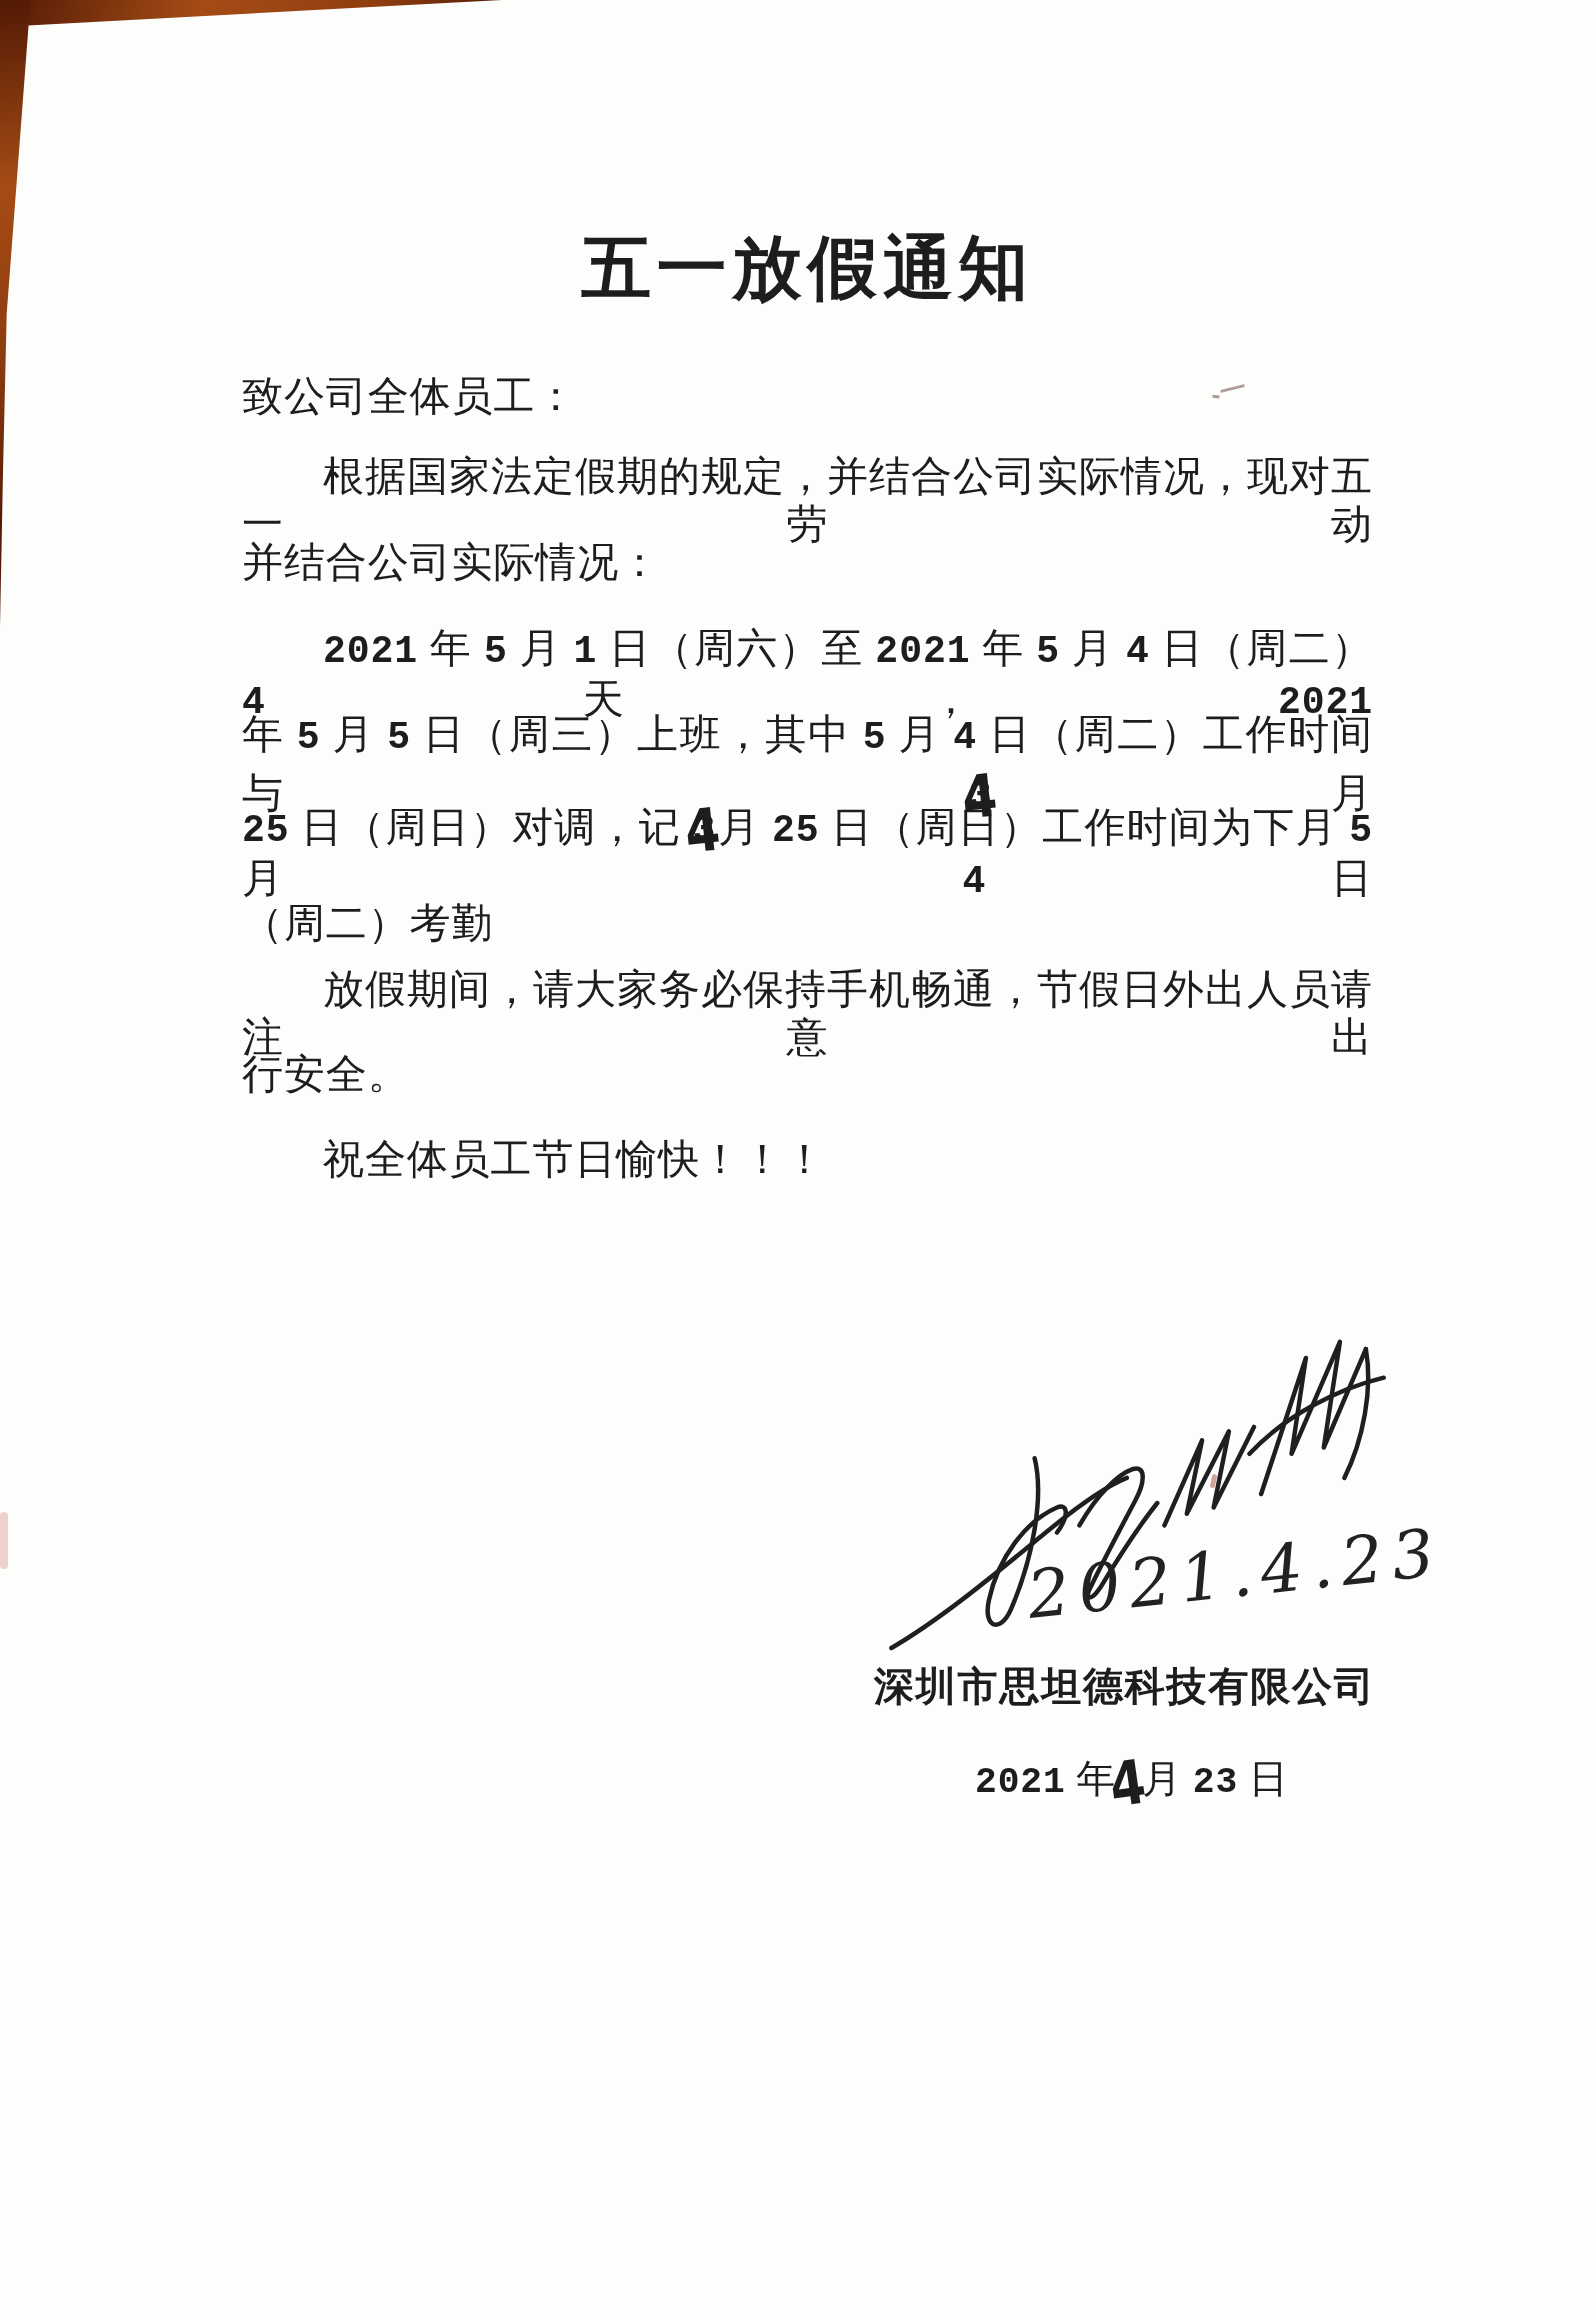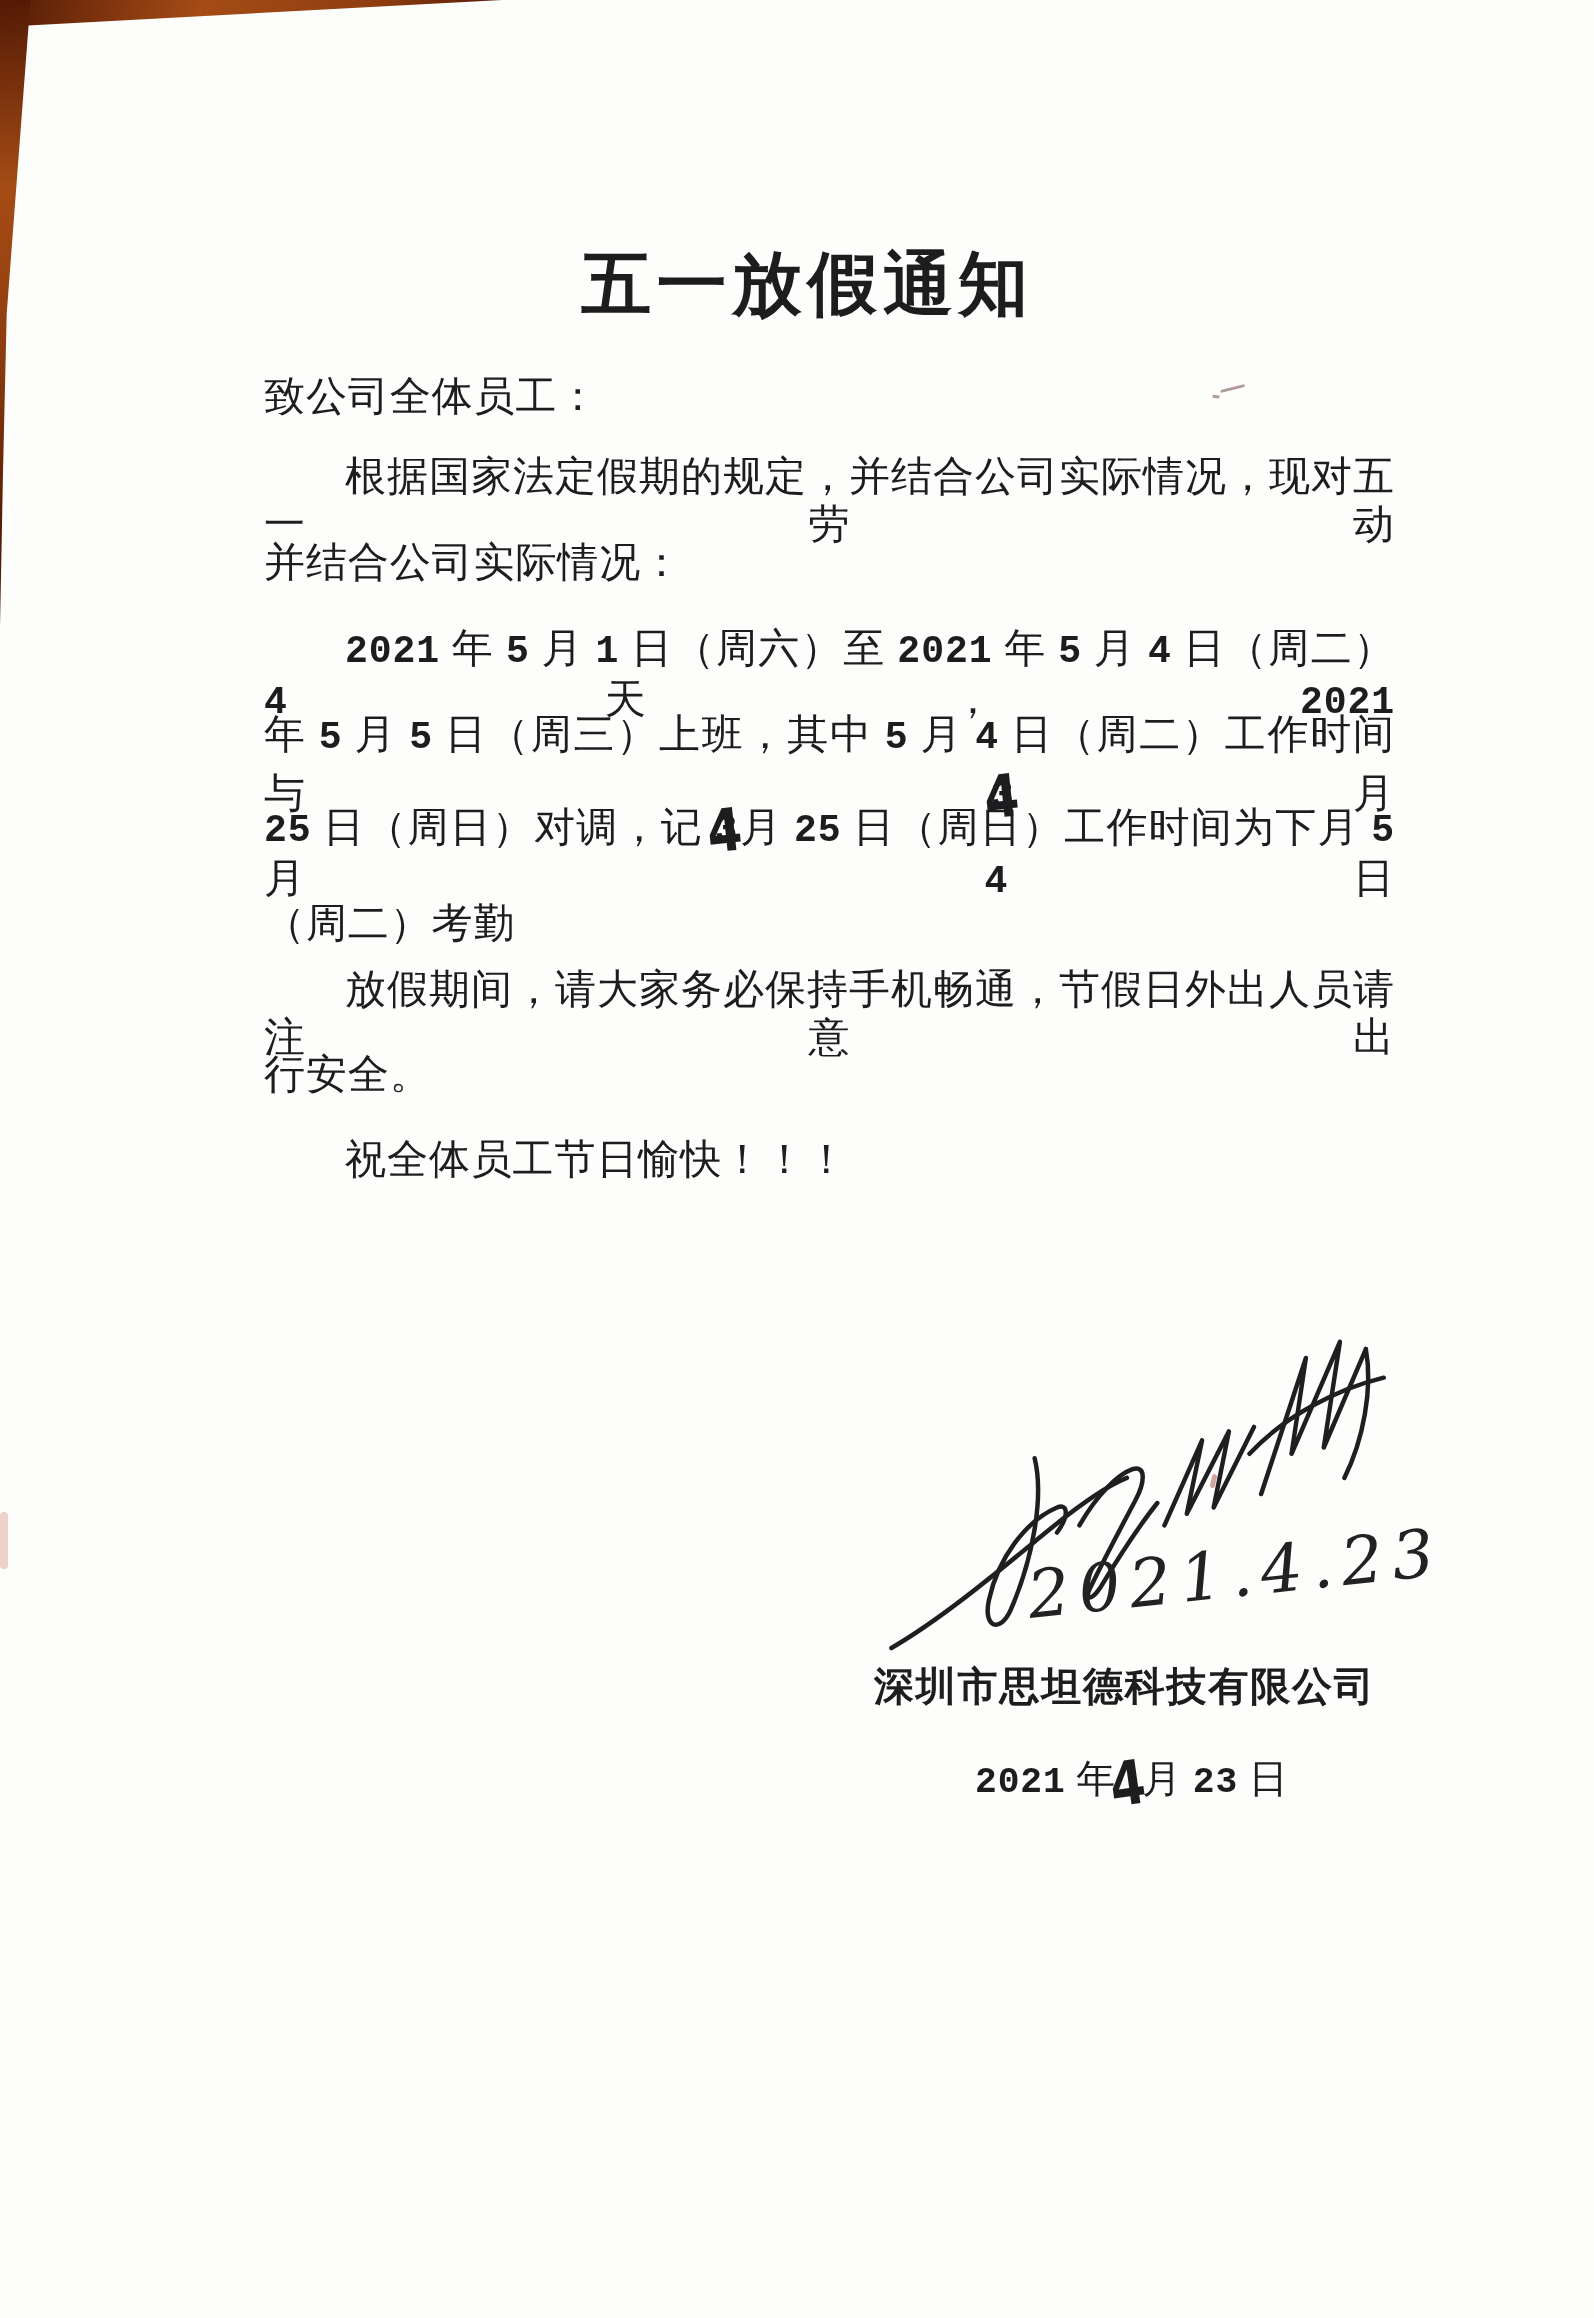--- a/index.html
+++ b/index.html
@@ -32,25 +32,24 @@
   }
   .edge-smudge {
     position: absolute; left: 0; top: 1512px; width: 8px; height: 57px;
     background: rgba(205,125,110,0.35); border-radius: 4.5px;
   }
   .doc-title {
     position: absolute; left: 242px; top: 222px; width: 1131px;
     text-align: center;
     font-size: 70px; font-weight: 700; letter-spacing: 5.4px;
     white-space: nowrap;
-    margin-top: 16px;
   }
   .line {
     position: absolute; left: 242px; width: 1131px;
-    font-size: 41px; line-height: 1.18; letter-spacing: 0.9px; margin-left: 22px;
+    font-size: 41px; line-height: 1.18; letter-spacing: 0.9px;
   }
   .just { text-align: justify; text-align-last: justify; }
   .indent { text-indent: 81px; }
   .b {
     font-family: Liberation Mono, monospace;
     font-weight: 700; font-size: 0.93em;
   }
   
   .hw {
     position: relative; display: inline-block;

